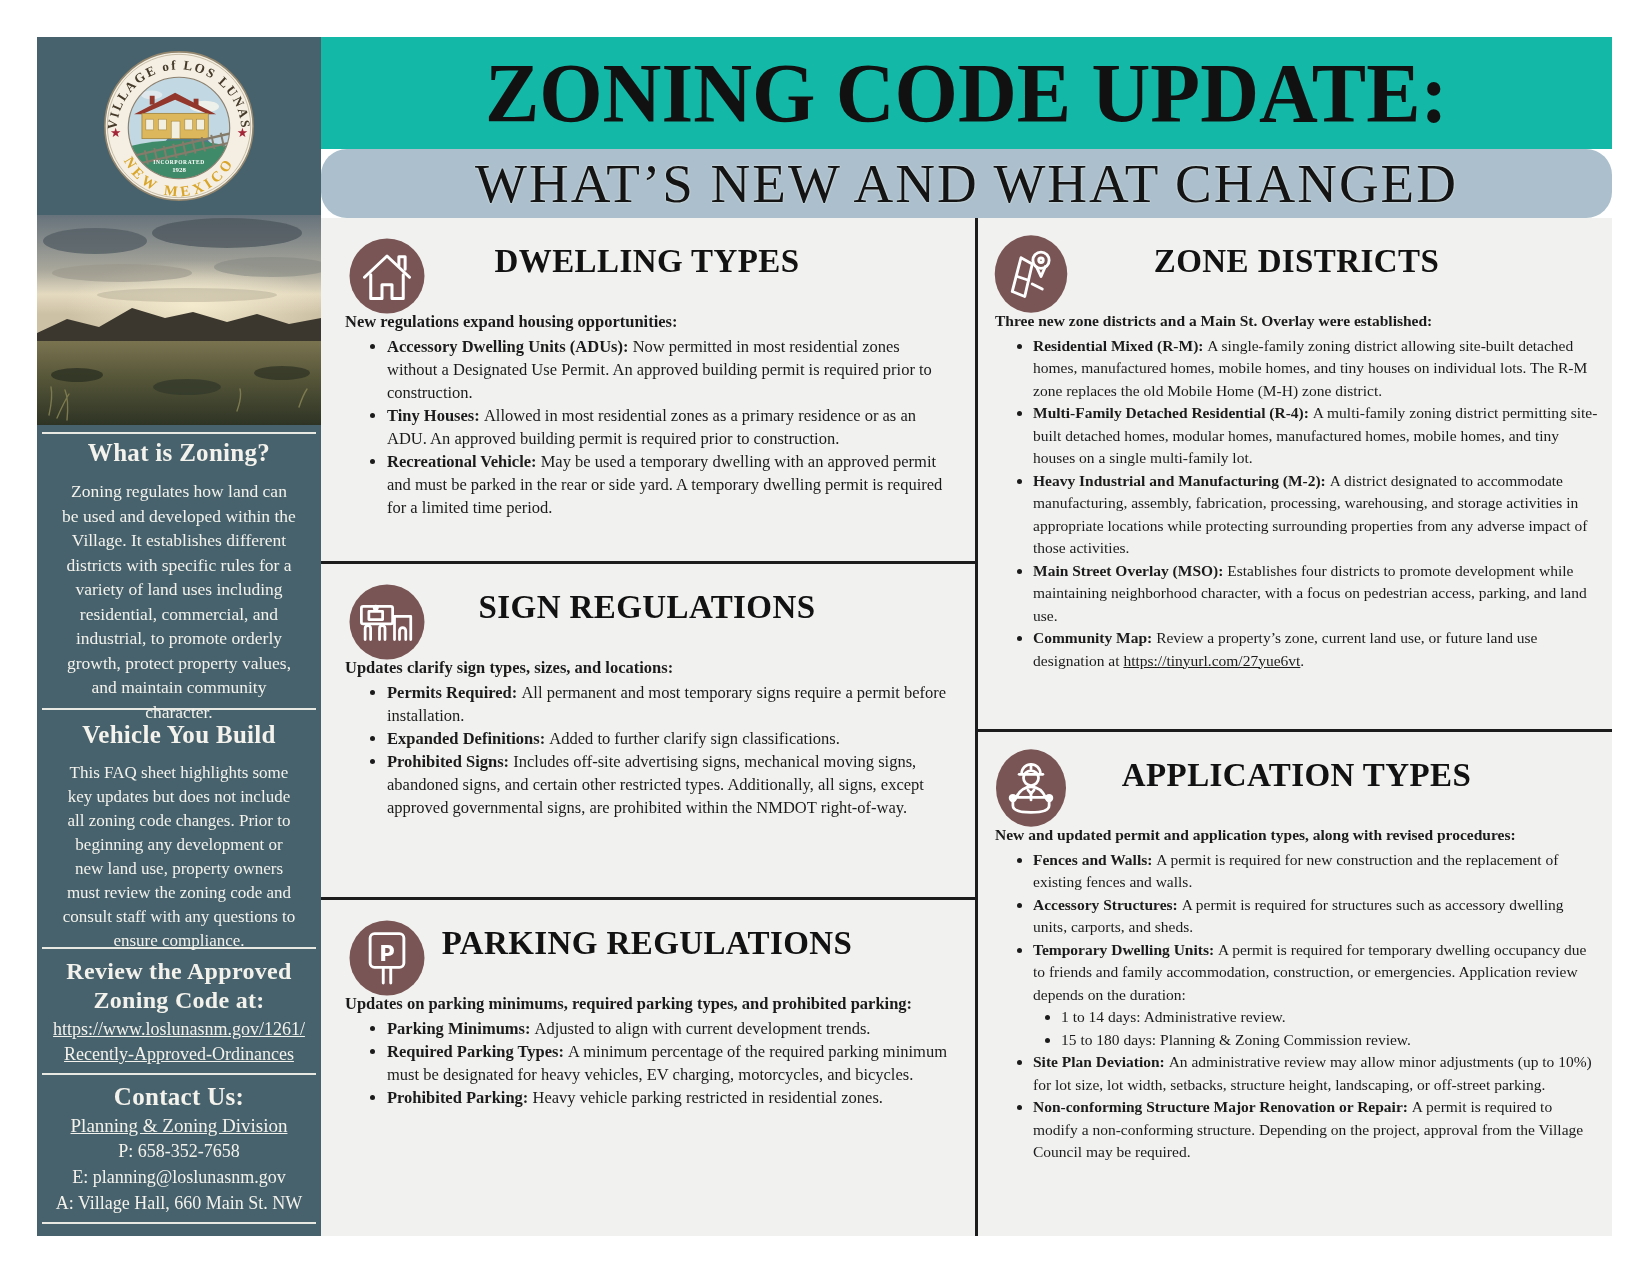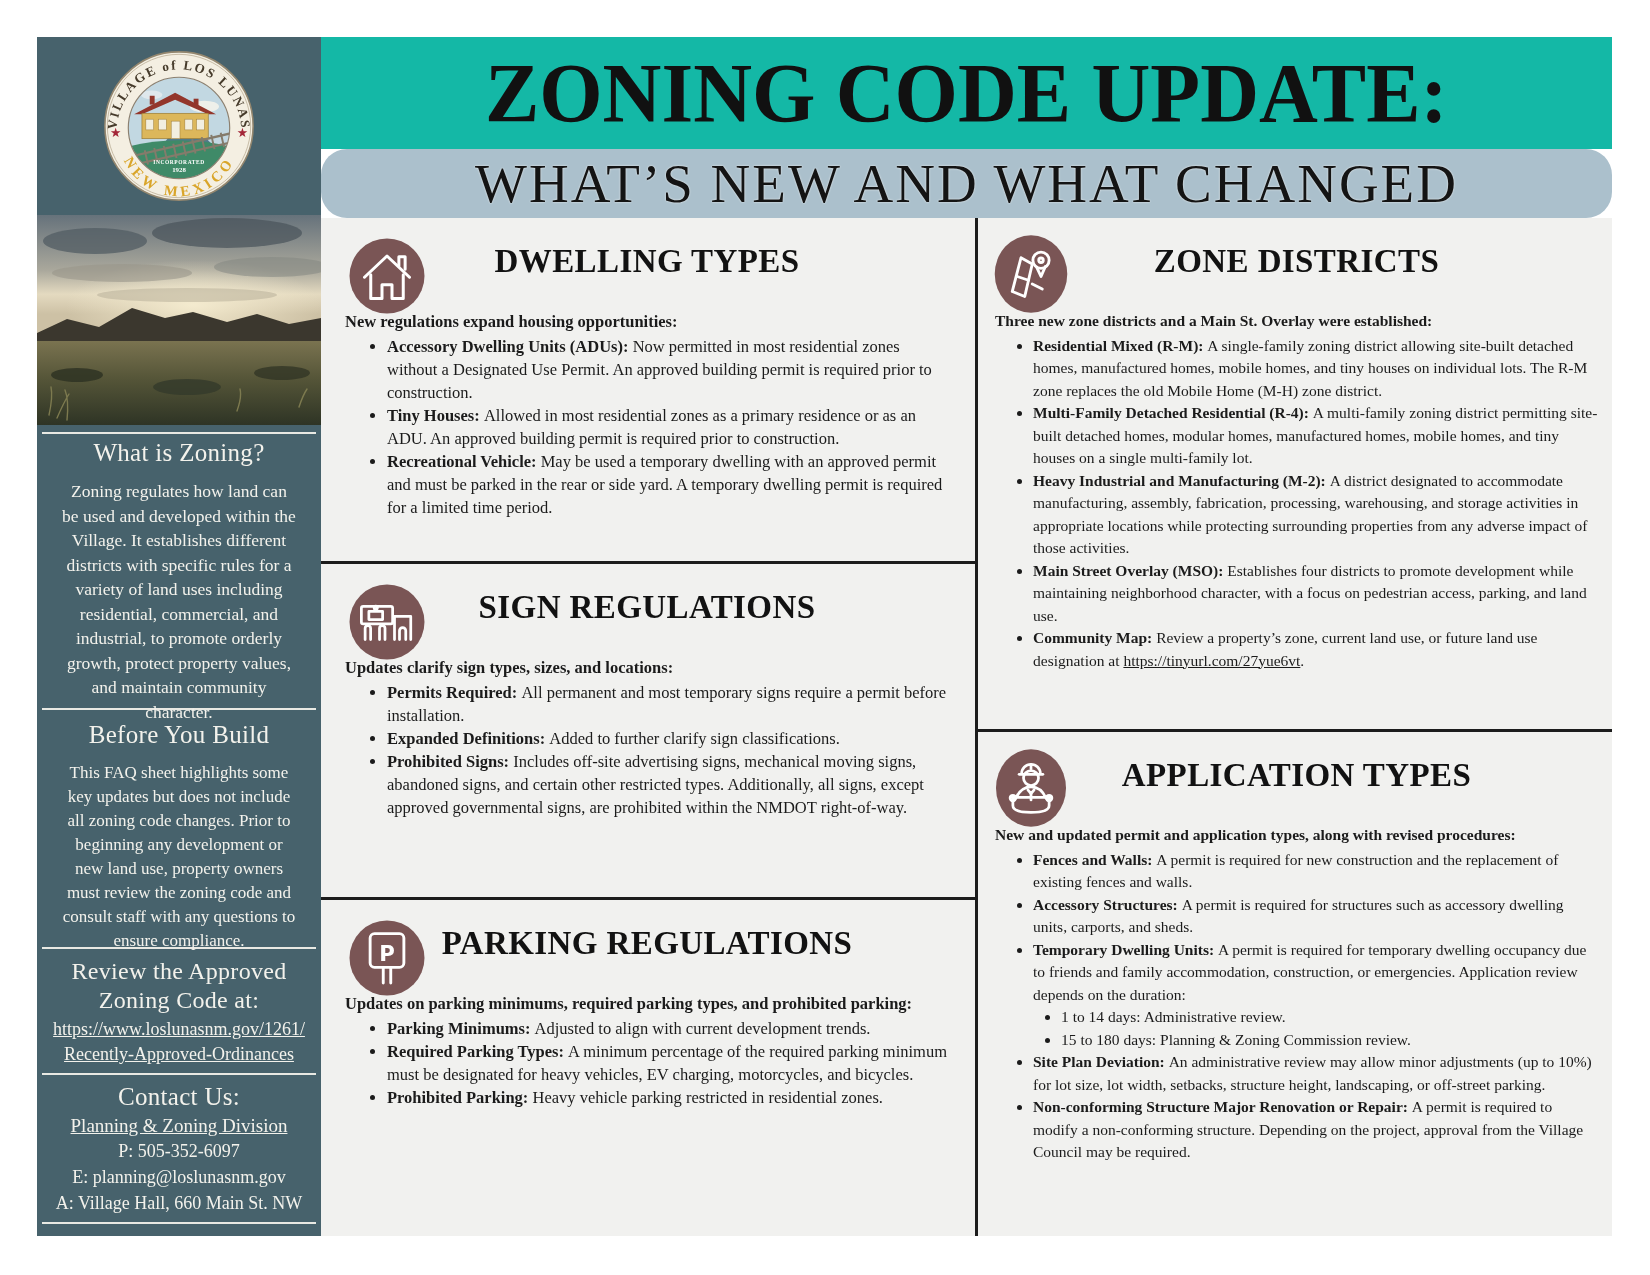--- a/index.html
+++ b/index.html
@@ -5,21 +5,21 @@
   html,body{margin:0;padding:0;background:#fff;}
   body{width:1650px;height:1275px;position:relative;font-family:"Liberation Serif","DejaVu Serif",serif;color:#1b1b1b;-webkit-font-smoothing:antialiased;}
   .page{position:absolute;inset:0;background:#fff;overflow:hidden;}
 
   
   .sidebar{position:absolute;left:37px;top:37px;width:284px;height:1199px;background:#47626c;color:#f3f2ec;}
   .logo-wrap{position:absolute;top:0;left:0;right:0;height:178px;display:flex;align-items:center;justify-content:center;}
   .photo{position:absolute;top:178px;left:0;width:284px;height:210px;display:block;}
   .sb-div{position:absolute;left:5px;right:5px;height:2px;background:#e9e9e3;}
   .sb-sec{position:absolute;left:12px;right:12px;text-align:center;}
-  .sb-sec h3{margin:0 0 6px 0;font-size:25px;font-weight:normal;letter-spacing:.3px;}
+  .sb-sec h3{margin:0 0 6px 0;font-size:25px;font-weight:bold;letter-spacing:.3px;}
   .sb-sec p{margin:12px;font-size:17.5px;line-height:24.5px;}
   .sb-sec.tight p{font-size:17px;line-height:24px;}
   .sb-link{color:#f3f2ec;text-decoration:underline;font-size:18px;line-height:25px;display:block;}
   .contact-line{font-size:18px;line-height:26px;display:block;}
 
   
   .title-block{position:absolute;left:321px;top:37px;width:1291px;height:112px;background:#14b8a6;display:flex;align-items:center;justify-content:center;}
   .title-block h1{margin:0;font-size:84px;font-weight:bold;letter-spacing:0;color:#111;transform:scaleX(.97);white-space:nowrap;}
   .band{position:absolute;left:321px;top:149px;width:1291px;height:69px;background:#abc0cc;display:flex;align-items:center;justify-content:center;border-radius:26px;}
   .band h2{margin:0;font-weight:400;font-size:55px;letter-spacing:2px;color:#141414;text-shadow:0 0 2px #f5f5f5;white-space:nowrap;}
@@ -141,37 +141,37 @@
     <div class="sb-div" style="top:910px;"></div>
     <div class="sb-div" style="top:1036px;"></div>
     <div class="sb-div" style="top:1185px;"></div>
 
     <div class="sb-sec" style="top:402px;">
       <h3>What is Zoning?</h3>
       <p>Zoning regulates how land can be used and developed within the Village. It establishes different districts with specific rules for a variety of land uses including residential, commercial, and industrial, to promote orderly growth, protect property values, and maintain community character.</p>
     </div>
 
     <div class="sb-sec tight" style="top:684px;">
-      <h3>Before You Build</h3>
+      <h3>Vehicle You Build</h3>
       <p>This FAQ sheet highlights some key updates but does not include all zoning code changes. Prior to beginning any development or new land use, property owners must review the zoning code and consult staff with any questions to ensure compliance.</p>
     </div>
 
     <div class="sb-sec" style="top:920px;">
       <h3 style="font-size:24px;line-height:29px;margin-bottom:2px;">
         <span>Review the Approved</span><br>
         <span>Zoning Code at:</span>
       </h3>
       <a href="#" class="sb-link">https://www.loslunasnm.gov/1261/</a>
       <a href="#" class="sb-link">Recently-Approved-Ordinances</a>
     </div>
 
     <div class="sb-sec" style="top:1046px;">
       <h3 style="margin-bottom:2px;">Contact Us:</h3>
       <a href="#" class="sb-link" style="font-size:19px;">Planning &amp; Zoning Division</a>
-      <span class="contact-line">P: 505-352-6097</span>
+      <span class="contact-line">P: 658-352-7658</span>
       <span class="contact-line">E: planning@loslunasnm.gov</span>
       <span class="contact-line">A: Village Hall, 660 Main St. NW</span>
     </div>
   </aside>
 
   <div class="title-block">
     <h1>ZONING CODE UPDATE:</h1>
   </div>
   <div class="band">
     <h2>WHAT’S NEW AND WHAT CHANGED</h2>

